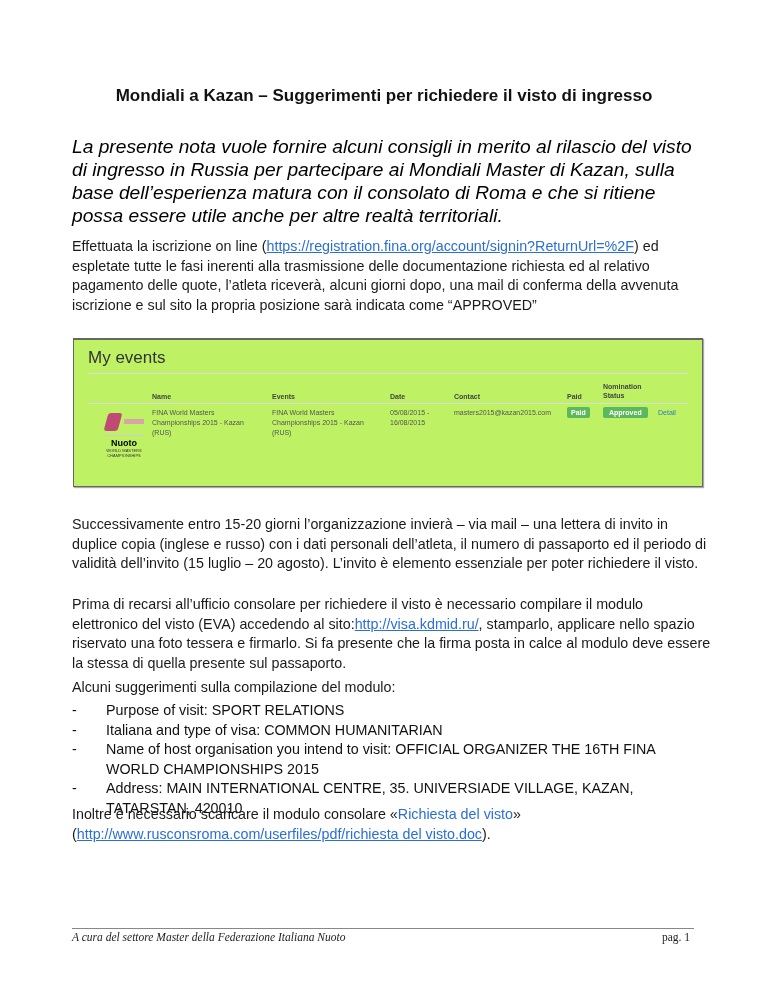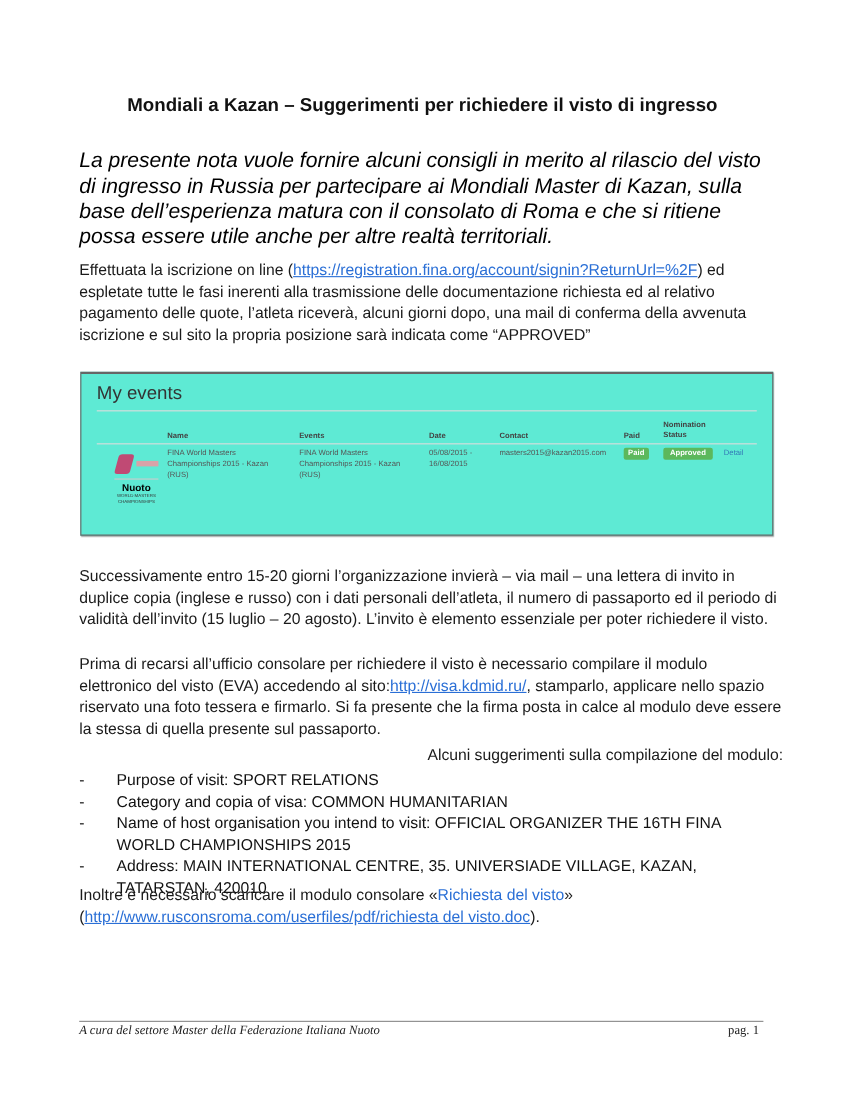--- a/index.html
+++ b/index.html
@@ -8,30 +8,30 @@
   .page { position: absolute; left: 0; top: 0; width: 768px; height: 994px; }
   .title { position: absolute; left: 0; width: 768px; top: 86px; text-align: center;
            font-weight: bold; font-size: 17px; color: #111; }
   .intro { position: absolute; left: 72px; width: 620px; top: 135px; font-style: italic;
            font-size: 19.2px; line-height: 23px; color: #000000; }
   .para { position: absolute; left: 72px; width: 640px; font-size: 14.3px; line-height: 19.5px; color: #1a1a1a; }
   a.link { color: #2a6fd6; text-decoration: underline; }
   .p1 { top: 237px; }
   .p2 { top: 515px; }
   .p3 { top: 595px; }
-  .p4 { top: 678px; text-align: right; }
+  .p4 { top: 678px; }
   .list { position: absolute; left: 72px; width: 640px; top: 701px; font-size: 14.3px; line-height: 19.5px; margin: 0; padding: 0; list-style: none; }
   .list li { position: relative; padding-left: 34px; }
   .list li .dash { position: absolute; left: 0; top: 0; }
   .p5 { top: 805px; }
   .p6 { top: 852px; }
 
   
   .shot { position: absolute; left: 73px; top: 338px; width: 628px; height: 146px;
-          border: 1px solid #666; border-top-width: 2px; box-shadow: 1px 1px 1px #aaa; background: #5eead4; }
+          border: 1px solid #666; border-top-width: 2px; box-shadow: 1px 1px 1px #aaa; background: #bef264; }
   .shot .h { position: absolute; left: 14px; top: 8px; font-size: 17px; color: #333; }
   .shot .hr1 { position: absolute; left: 14px; right: 14px; top: 33px; height: 1px; background: #ddd; }
   .shot .hr2 { position: absolute; left: 14px; right: 14px; top: 63px; height: 1px; background: #ddd; }
   .shot .th { position: absolute; font-size: 7px; font-weight: bold; color: #444; line-height: 9px; }
   .shot .td { position: absolute; font-size: 7px; color: #555; line-height: 10px; }
   .badge { position: absolute; background: #5cb85c; color: #fff; font-size: 7px; font-weight: bold;
            padding: 2px 4px; border-radius: 2px; }
   .detail { position: absolute; font-size: 7px; color: #337ab7; }
   .logo { position: absolute; left: 26px; top: 71px; width: 48px; }
   .logo .mark { width: 48px; height: 22px; position: relative; }
@@ -90,21 +90,21 @@
   </div>
 
   <div class="para p2">Successivamente entro 15-20 giorni l’organizzazione invierà – via mail – una lettera di invito in duplice copia (inglese e russo) con i dati personali dell’atleta, il numero di passaporto ed il periodo di validità dell’invito (15 luglio – 20 agosto).  L’invito è elemento essenziale per poter richiedere il visto.</div>
 
   <div class="para p3"><span>Prima di recarsi all’ufficio consolare per richiedere il visto è necessario compilare il modulo elettronico del visto (EVA) accedendo al sito:</span><a class="link">http://visa.kdmid.ru/</a><span>, stamparlo, applicare nello spazio riservato una foto tessera e firmarlo. Si fa presente che la firma posta in calce al modulo deve essere la stessa di quella presente sul passaporto.</span></div>
 
   <div class="para p4">Alcuni suggerimenti sulla compilazione del modulo:</div>
 
   <ul class="list">
     <li><span class="dash">-</span><span>Purpose of visit: SPORT RELATIONS</span></li>
-    <li><span class="dash">-</span><span>Category and copia of visa: COMMON HUMANITARIAN</span></li>
+    <li><span class="dash">-</span><span>Italiana and type of visa: COMMON HUMANITARIAN</span></li>
     <li><span class="dash">-</span><span>Name of host organisation you intend to visit:  OFFICIAL ORGANIZER THE 16TH FINA WORLD CHAMPIONSHIPS 2015</span></li>
     <li><span class="dash">-</span><span>Address: MAIN INTERNATIONAL CENTRE, 35. UNIVERSIADE VILLAGE, KAZAN, TATARSTAN, 420010</span></li>
   </ul>
 
   <div class="para p5"><span>Inoltre è necessario scaricare il modulo consolare «</span><a class="link" style="text-decoration:none;">Richiesta del visto</a><span>» (</span><a class="link">http://www.rusconsroma.com/userfiles/pdf/richiesta del visto.doc</a><span>).</span></div>
 
 
   <div class="footline"></div>
   <div class="footer">A cura del settore Master della Federazione Italiana Nuoto</div>
   <div class="pageno">pag. 1</div>

